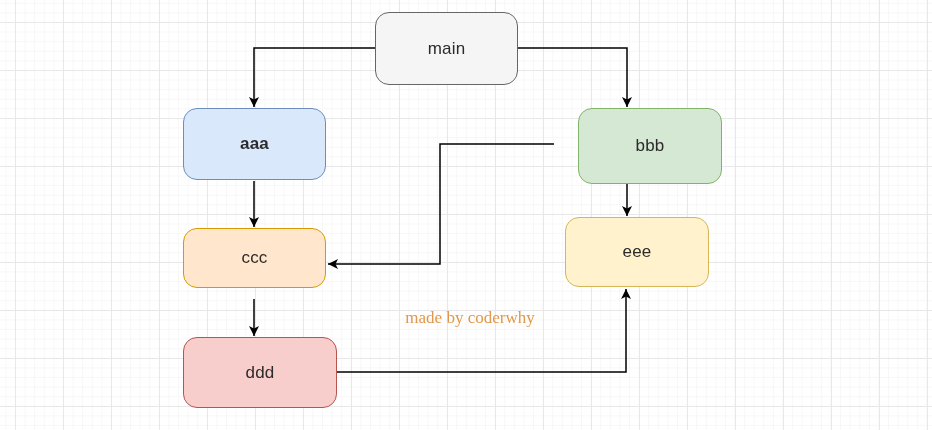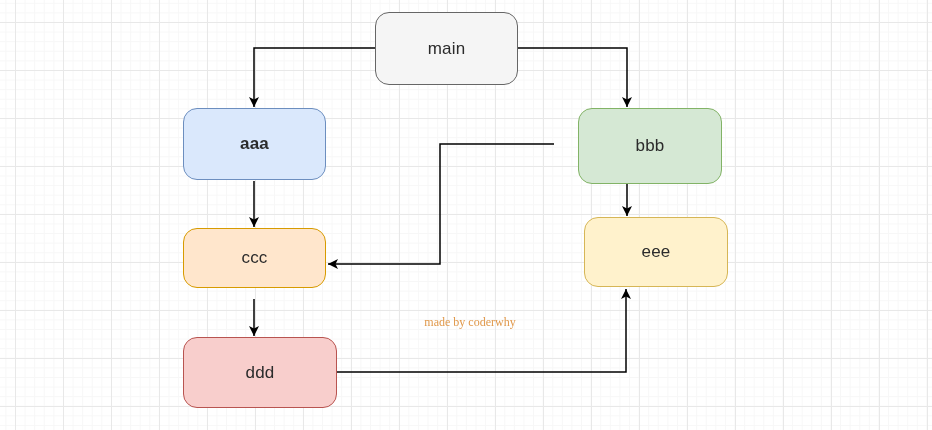--- a/index.html
+++ b/index.html
@@ -47,25 +47,25 @@
     color: #2b2b2b;
     letter-spacing: 0.2px;
   }
   .node span {
     display: block;
     text-align: center;
   }
   .watermark {
     position: absolute;
     left: 405px;
-    top: 315px;
+    top: 308px;
     width: 130px;
     text-align: center;
     font-family: "Liberation Serif", "DejaVu Serif", serif;
-    font-size: 12px;
+    font-size: 17px;
     white-space: nowrap;
   }
 </style>
 </head>
 <body>
 
 <div class="canvas">
   <svg class="edges-layer" width="932" height="430" viewBox="0 0 932 430" xmlns="http://www.w3.org/2000/svg">
     <defs>
       <marker id="arrow" viewBox="0 0 12 12" refX="11" refY="6" markerWidth="8" markerHeight="8" orient="auto-start-reverse">
@@ -89,21 +89,21 @@
       </div>
       <div class="node" style="left: 183px; top: 108px; width: 143px; height: 72px; background: rgb(218, 232, 252); border-color: rgb(108, 142, 191); font-weight: bold;">
         <span>aaa</span>
       </div>
       <div class="node" style="left: 545px; top: 108px; width: 144px; height: 76px; background: rgb(213, 232, 212); border-color: rgb(130, 179, 102); margin-left: 33px;">
         <span>bbb</span>
       </div>
       <div class="node" style="left: 183px; top: 228px; width: 143px; height: 60px; background: rgb(255, 230, 204); border-color: rgb(215, 155, 0);">
         <span>ccc</span>
       </div>
-      <div class="node" style="left: 584px; top: 217px; width: 144px; height: 70px; background: rgb(255, 242, 204); border-color: rgb(214, 182, 86);">
+      <div class="node" style="left: 565px; top: 217px; width: 144px; height: 70px; background: rgb(255, 242, 204); border-color: rgb(214, 182, 86);">
         <span>eee</span>
       </div>
       <div class="node" style="left: 183px; top: 337px; width: 154px; height: 71px; background: rgb(248, 206, 204); border-color: rgb(184, 84, 80);">
         <span>ddd</span>
       </div>
     </div>
 
   <div class="watermark" style="color: rgb(224, 152, 74);">made by coderwhy</div>
 </div>
 

